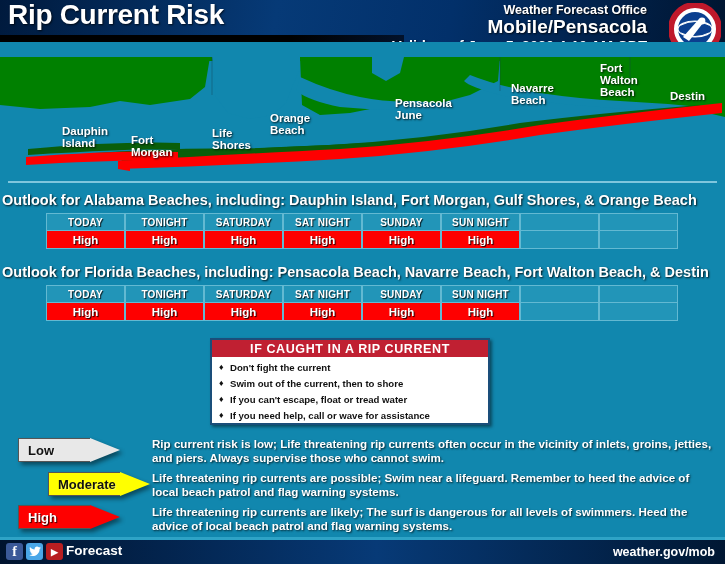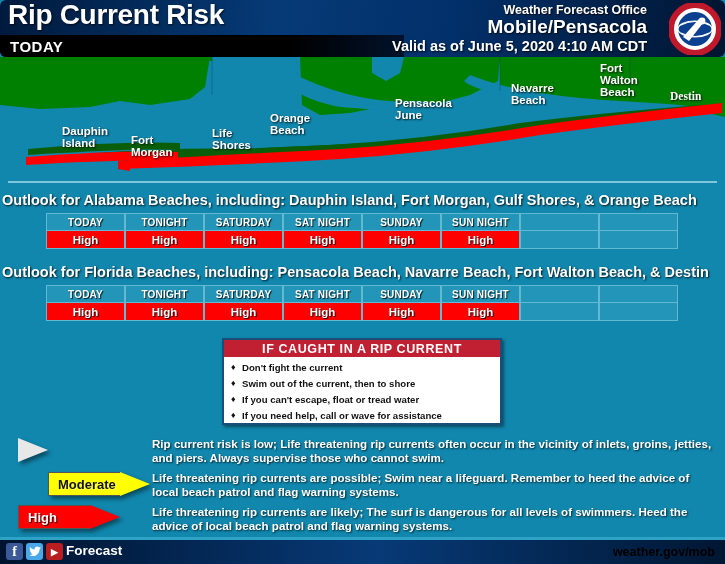--- a/index.html
+++ b/index.html
@@ -9,24 +9,23 @@
   }
   #page{
     position:relative;
     width:725px;height:564px;
     background:#1187ae;
     overflow:hidden;
   }
 
   
   .header{
-    position:absolute;left:0;top:0;width:725px;height:57px;
+    position:absolute;left:0;top:0;width:725px;height:42px;
     background:linear-gradient(100deg,#001a3d 0%,#063a77 38%,#02306a 62%,#001530 100%);
     overflow:hidden;
-    border-radius:6px;
   }
   .title{
     position:absolute;left:8px;top:-1px;
     font-size:28px;font-weight:bold;color:#fff;
     letter-spacing:-0.3px;
     text-shadow:1px 1px 2px rgba(0,0,0,.7);
   }
   .todaybar{
     position:absolute;left:0;top:35px;width:404px;height:22px;
     background:linear-gradient(90deg,#000 0%,#000 72%,#02122b 100%);
@@ -98,21 +97,21 @@
     width:100%;height:100%;
     display:flex;align-items:center;justify-content:center;
     font-size:11.5px;font-weight:bold;color:#fff;
     text-shadow:1px 1px 1px rgba(0,0,0,.9);
   }
   .chip.high{background:#fe0000;}
   .chip.none{background:transparent;}
 
   
   .ripbox{
-    position:absolute;left:222px;top:338px;width:280px;height:87px;
+    position:absolute;left:210px;top:338px;width:280px;height:87px;
     background:#fff;border:2px solid #1a4e7a;
     box-shadow:2px 2px 3px rgba(0,0,0,.45);
     box-sizing:border-box;
   }
   .ripbox-hd{
     height:17px;background:#c02032;color:#fff;
     font-size:12.5px;font-weight:bold;letter-spacing:.6px;
     display:flex;align-items:center;justify-content:center;
   }
   .ripbox ul{margin:0;padding:5px 0 0 18px;list-style:none;}
@@ -158,21 +157,21 @@
     position:absolute;top:543px;width:17px;height:17px;border-radius:3px;
     display:flex;align-items:center;justify-content:center;
     color:#fff;font-size:13px;font-weight:bold;
   }
   .handle{
     position:absolute;left:66px;top:543px;
     font-size:13.5px;font-weight:bold;color:#fff;
   }
   .weburl{
     position:absolute;right:10px;top:545px;
-    font-size:12.5px;font-weight:bold;color:#000000;
+    font-size:12.5px;font-weight:bold;color:#ffffff;
   }
 </style>
 </head>
 <body>
 
 <div id="page">
 
   <div class="header">
     <div class="title">Rip Current Risk</div>
     <div class="todaybar">
@@ -240,21 +239,21 @@
 Shores</div>
     <div class="maplabel" style="left:270px;top:55px;">Orange
 Beach</div>
     <div class="maplabel" style="left:395px;top:40px;">Pensacola
 June</div>
     <div class="maplabel" style="left:511px;top:25px;">Navarre
 Beach</div>
     <div class="maplabel" style="left:600px;top:5px;">Fort
 Walton
 Beach</div>
-    <div class="maplabel" style="left:670px;top:33px;font-family:Liberation Serif, serif;">Destin</div>
+    <div class="maplabel" style="left:670px;top:33px;">Destin</div>
   </div>
   <div class="mapdivider"></div>
 
   <div class="outlook-title" style="top:192px;">Outlook for Alabama Beaches, including: Dauphin Island, Fort Morgan, Gulf Shores, &amp; Orange Beach</div>
   <div class="table" style="top:213px;">
     <div class="trow" id="al-head">
         <div class="hcell">TODAY</div>
         <div class="hcell">TONIGHT</div>
         <div class="hcell">SATURDAY</div>
         <div class="hcell">SAT NIGHT</div>
@@ -335,20 +334,23 @@
     <div class="ripbox-hd">IF CAUGHT IN A RIP CURRENT</div>
     <ul id="rip-list">
         <li><span class="dia">♦</span>Don't fight the current</li>
         <li><span class="dia">♦</span>Swim out of the current, then to shore</li>
         <li><span class="dia">♦</span>If you can't escape, float or tread water</li>
         <li><span class="dia">♦</span>If you need help, call or wave for assistance</li>
       </ul>
   </div>
 
   <div class="legend-arrow" style="left:18px;top:438px;">
+    <div class="body" style="background:#e8e8e8;width:72px;color:#111;">
+      <span>Low</span>
+    </div>
     <div class="tip" style="border-left:30px solid #e8e8e8;"></div>
   </div>
   <div class="legend-text" style="top:437px;">Rip current risk is low; Life threatening rip currents often occur in the vicinity of inlets, groins, jetties, and piers. Always supervise those who cannot swim.</div>
 
   <div class="legend-arrow" style="left:18px;top:472px;margin-left:30px;">
     <div class="body" style="background:#ffff00;width:72px;color:#111;">
       <span>Moderate</span>
     </div>
     <div class="tip" style="border-left:30px solid #ffff00;"></div>
   </div>

